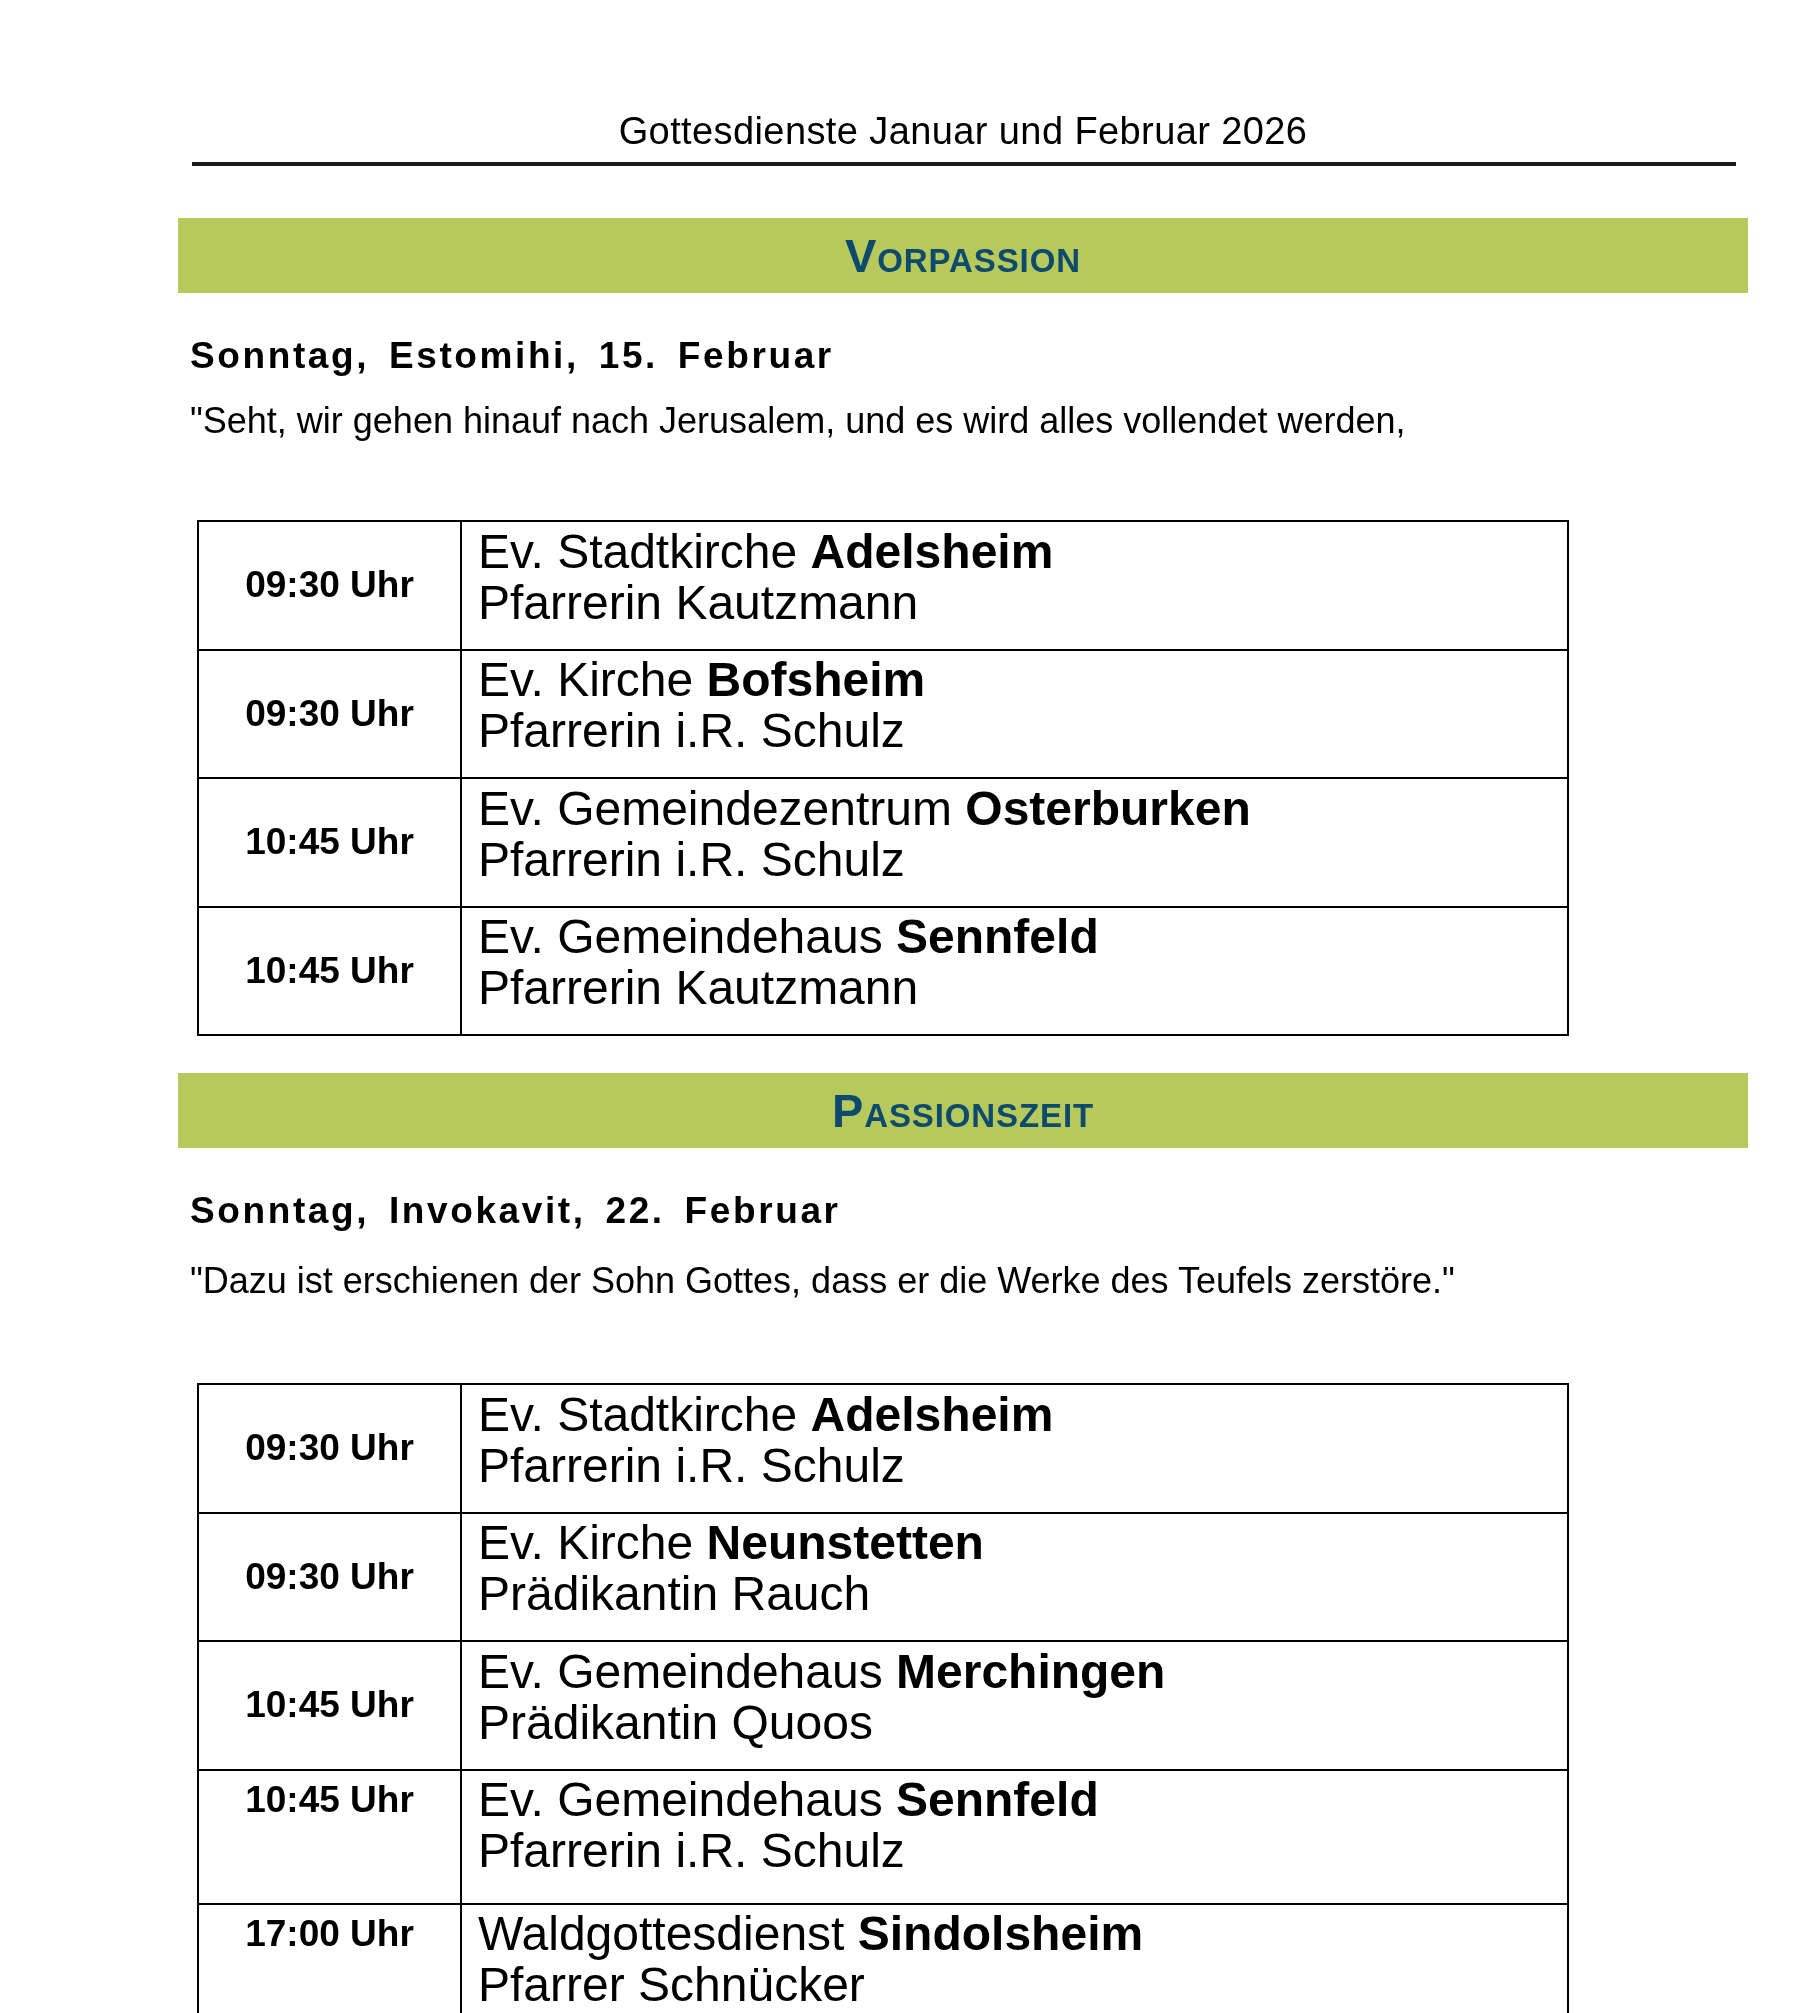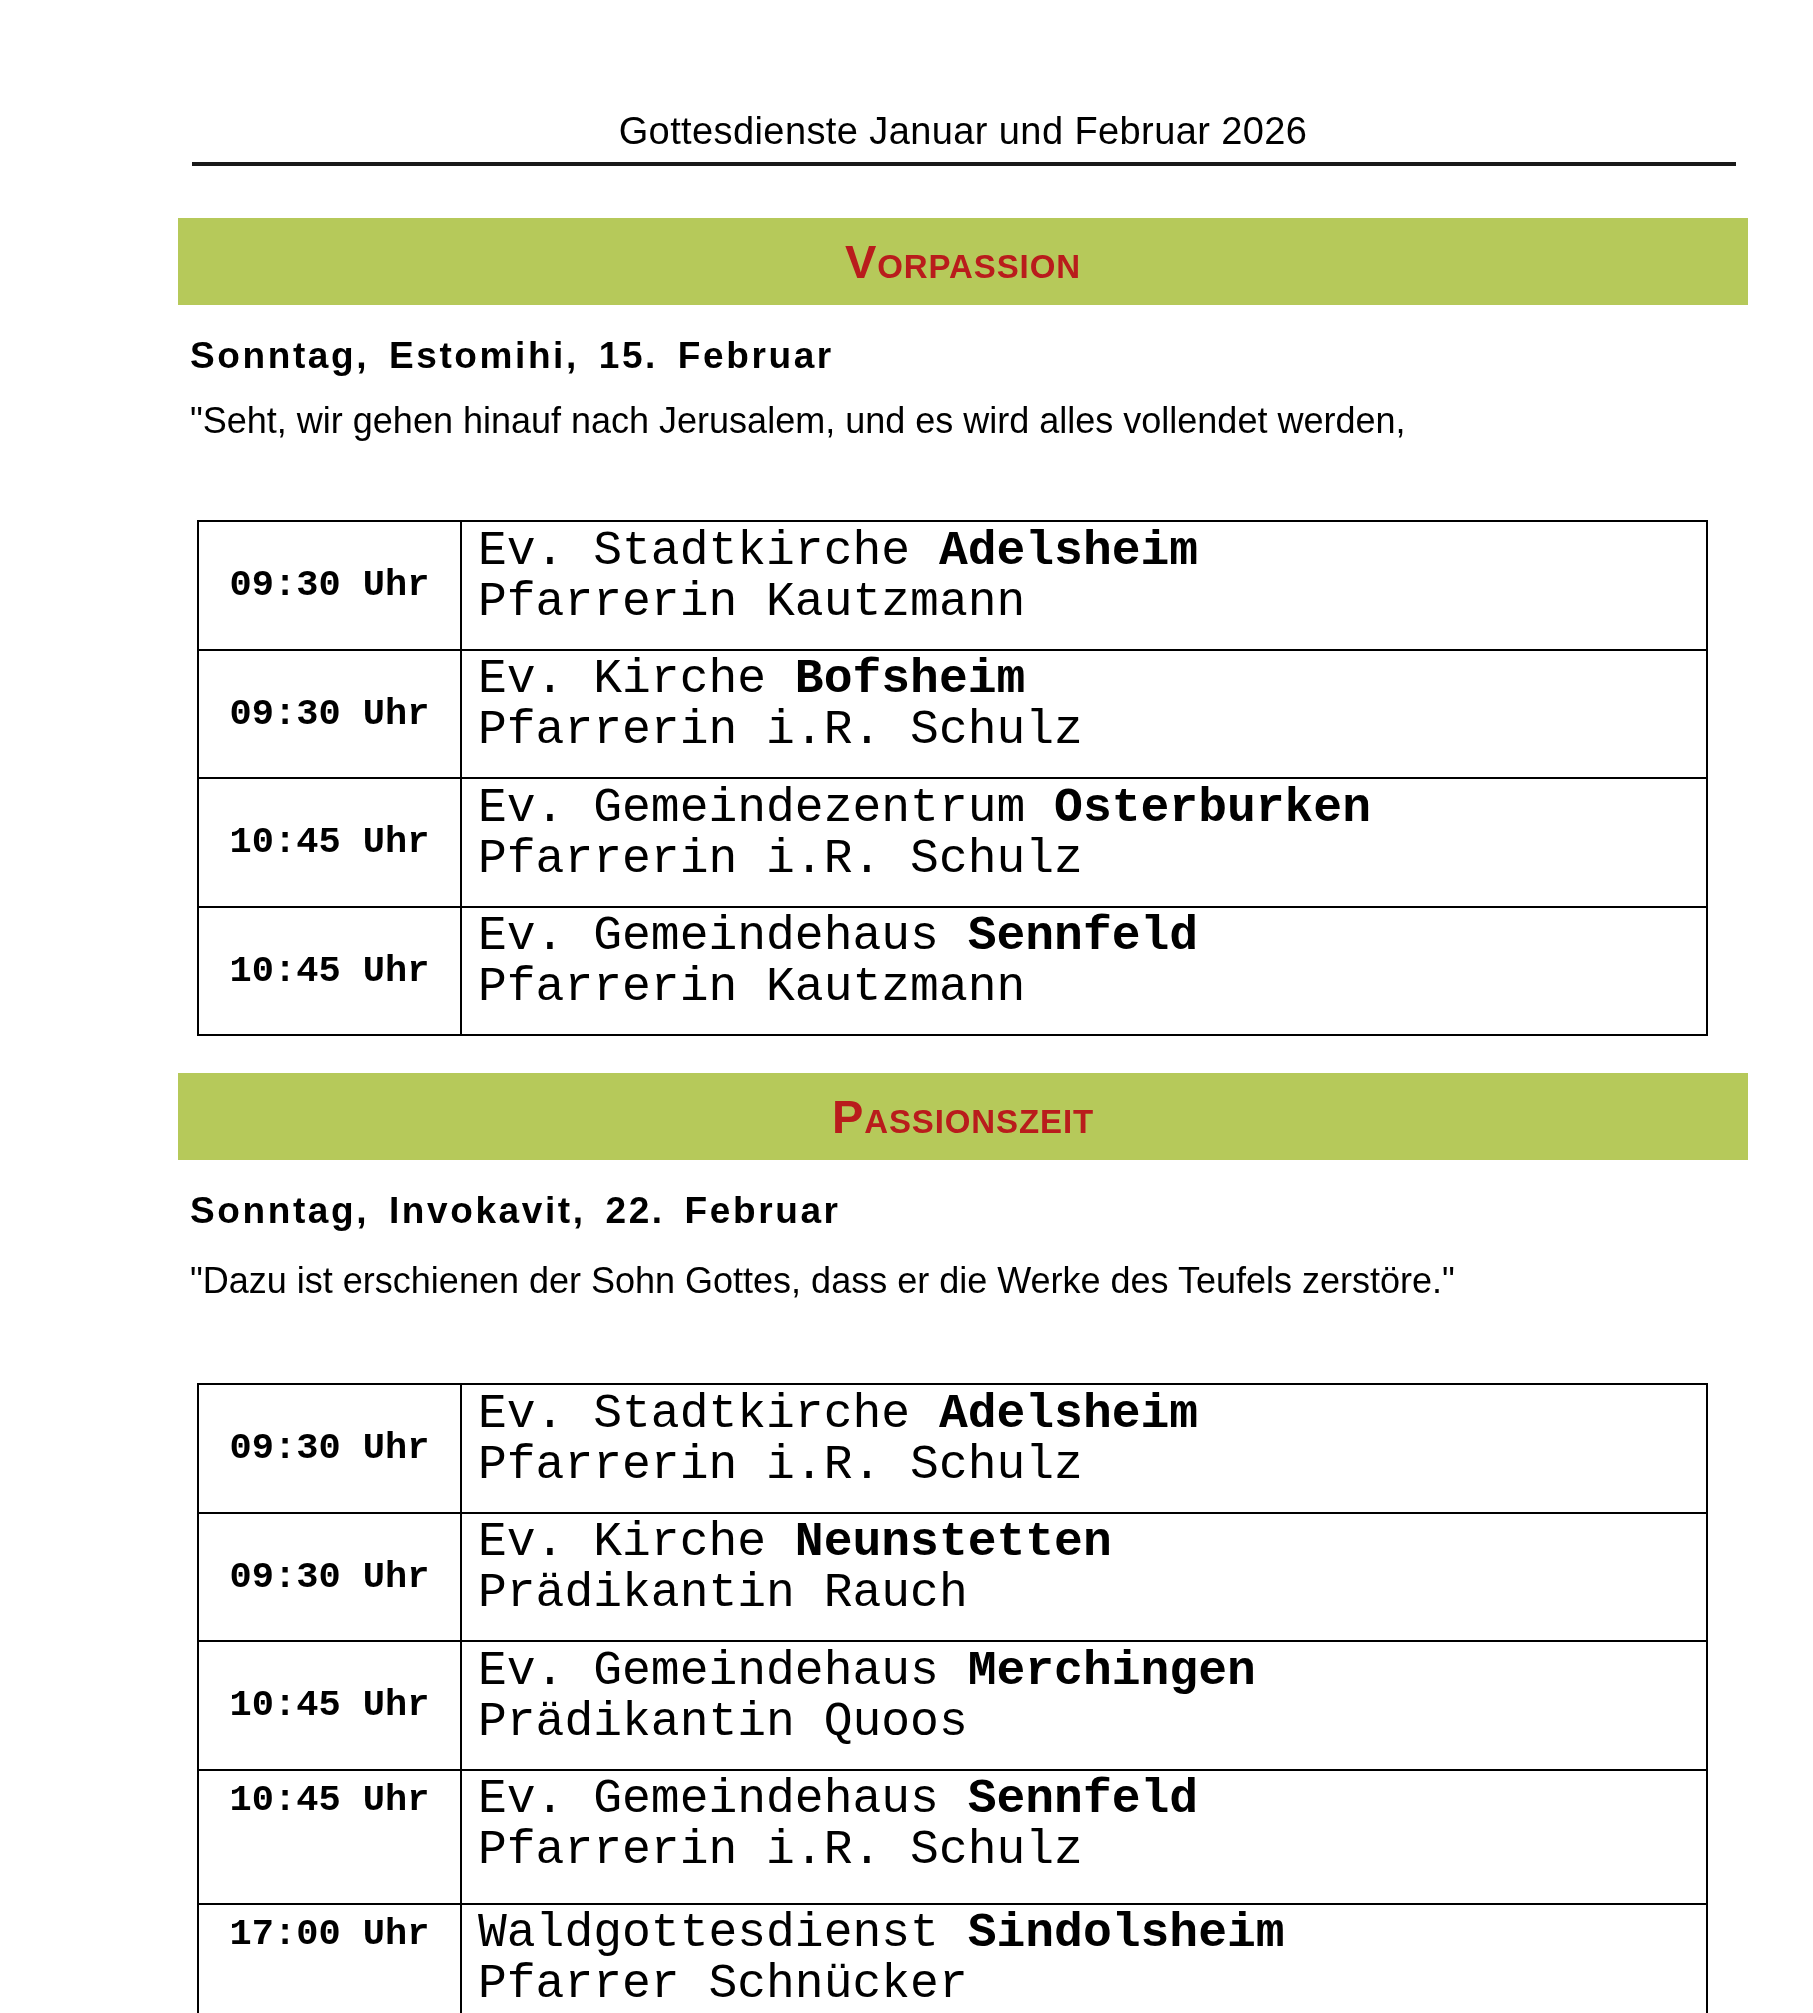--- a/index.html
+++ b/index.html
@@ -18,28 +18,28 @@
     text-align:center;
     font-size:38px; line-height:44px;
     letter-spacing:0.4px;
   }
   .title-rule {
     left:192px; top:162px; width:1544px; height:3.5px;
     background:#191919;
   }
 
   .banner {
-    left:178px; width:1570px; height:87px;
+    left:178px; width:1570px; height:75px;
     background:#b6c95a;
     display:flex; align-items:center; justify-content:center;
     font-weight:bold;
     font-variant:small-caps;
     font-size:47px;
     letter-spacing:0.9px;
-    color:#b91c1c;
+    color:#0c4a6e;
   }
   .banner-1 { top:218px; }
   .banner-2 { top:1073px; }
 
   .day-heading {
     left:190px;
     font-size:37px; font-weight:bold;
     letter-spacing:2.6px; word-spacing:7px;
     white-space:nowrap;
   }
@@ -50,22 +50,21 @@
     left:190px; width:1510px;
     font-size:36px; line-height:51px;
   }
   .quote-1 { top:395px; }
   .quote-2 { top:1255px; }
 
   table.svc {
     position:absolute; left:197px;
     border-collapse:collapse;
     table-layout:fixed;
-    width:1511px;
-    font-family:Liberation Mono, monospace;
+    width:1372px;
   }
   table.svc-1 { top:520px; }
   table.svc-2 { top:1383px; }
   table.svc td {
     border:2.6px solid #000;
     height:123px;
     overflow:hidden;
   }
   td.time-cell {
     width:259px;

